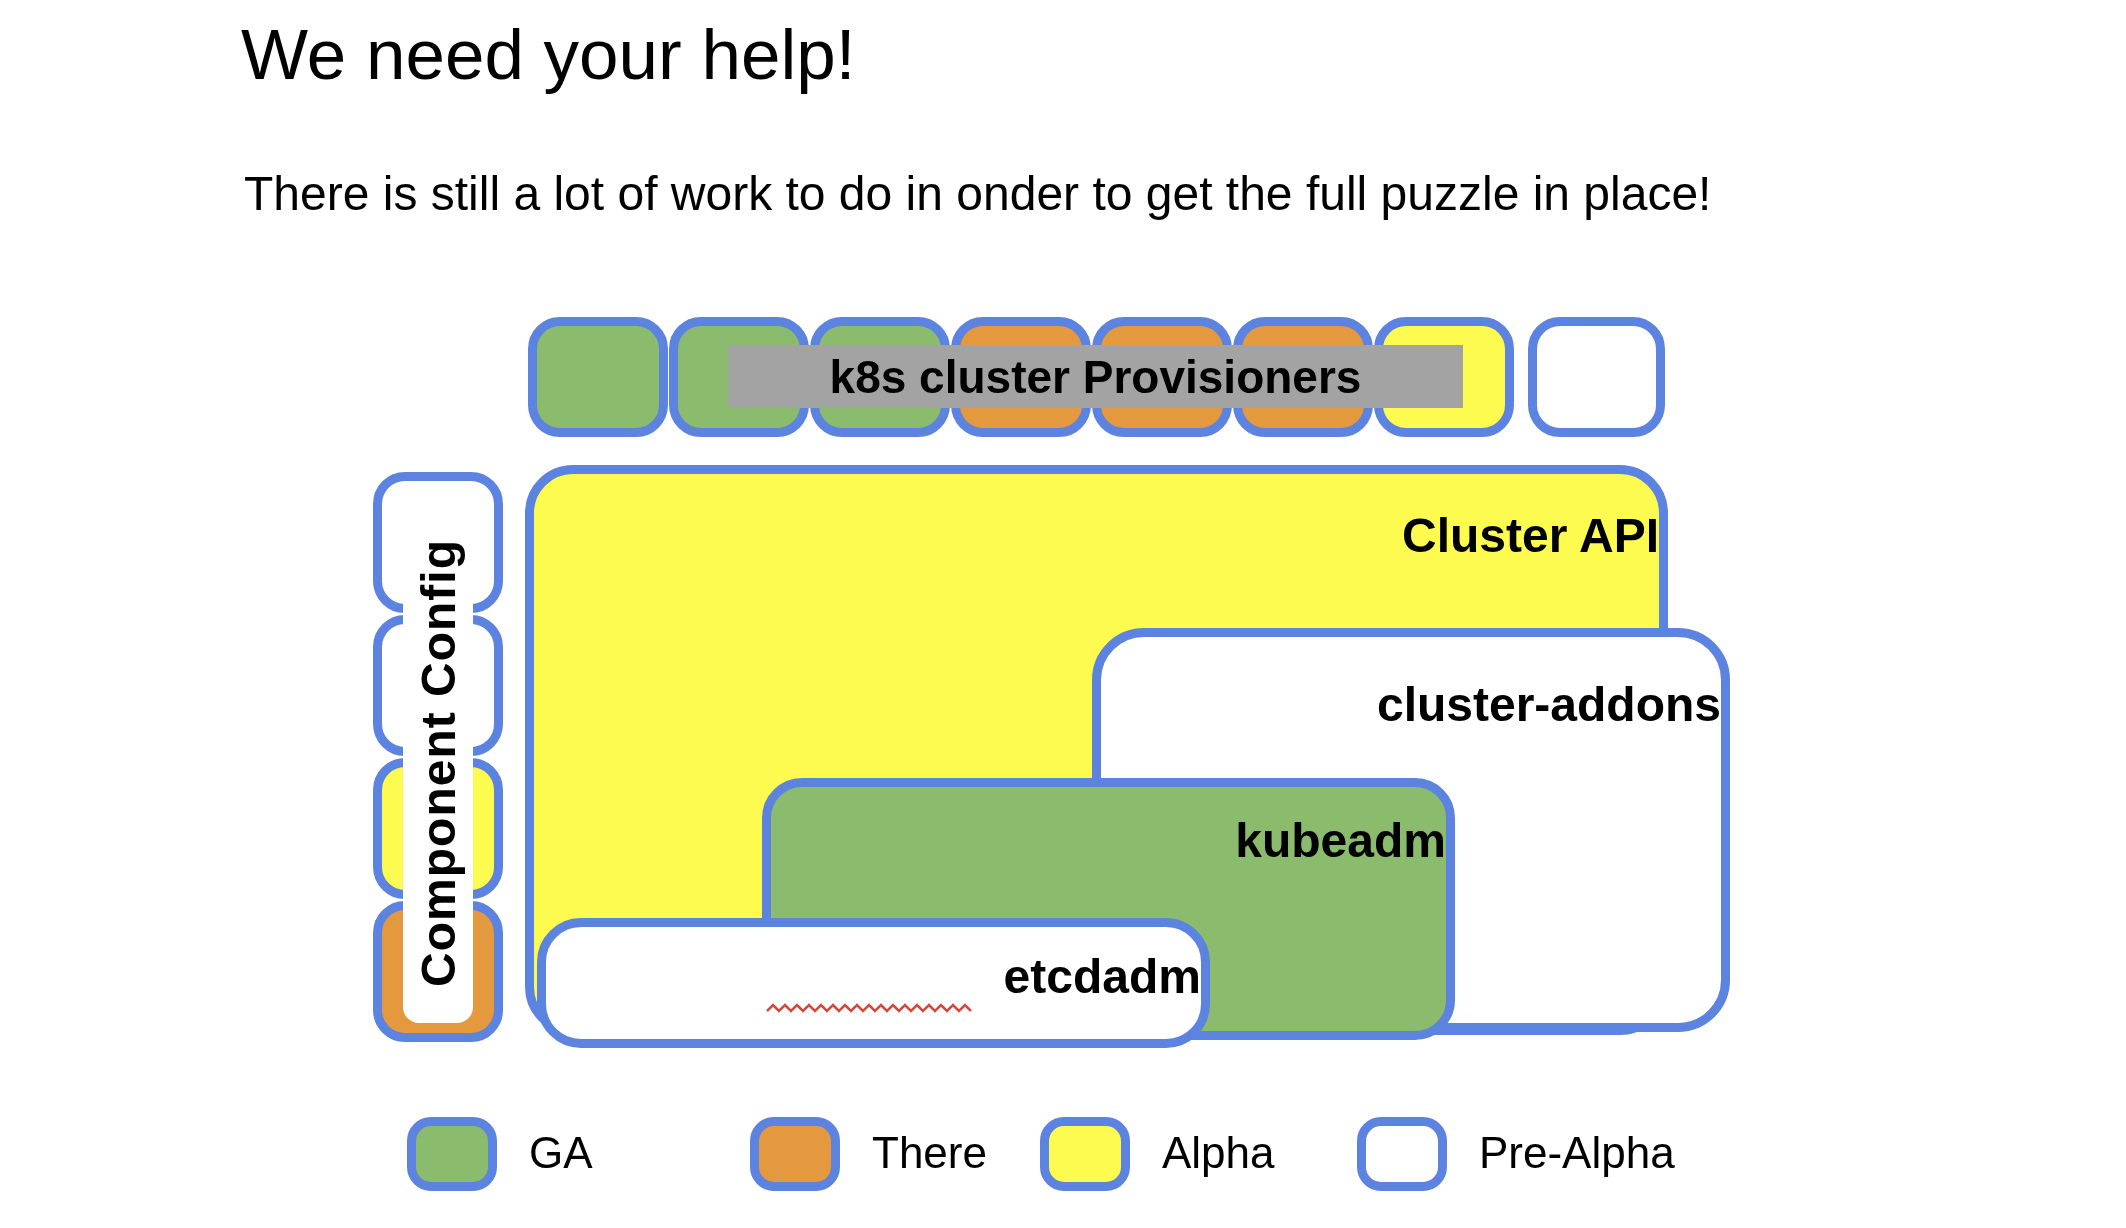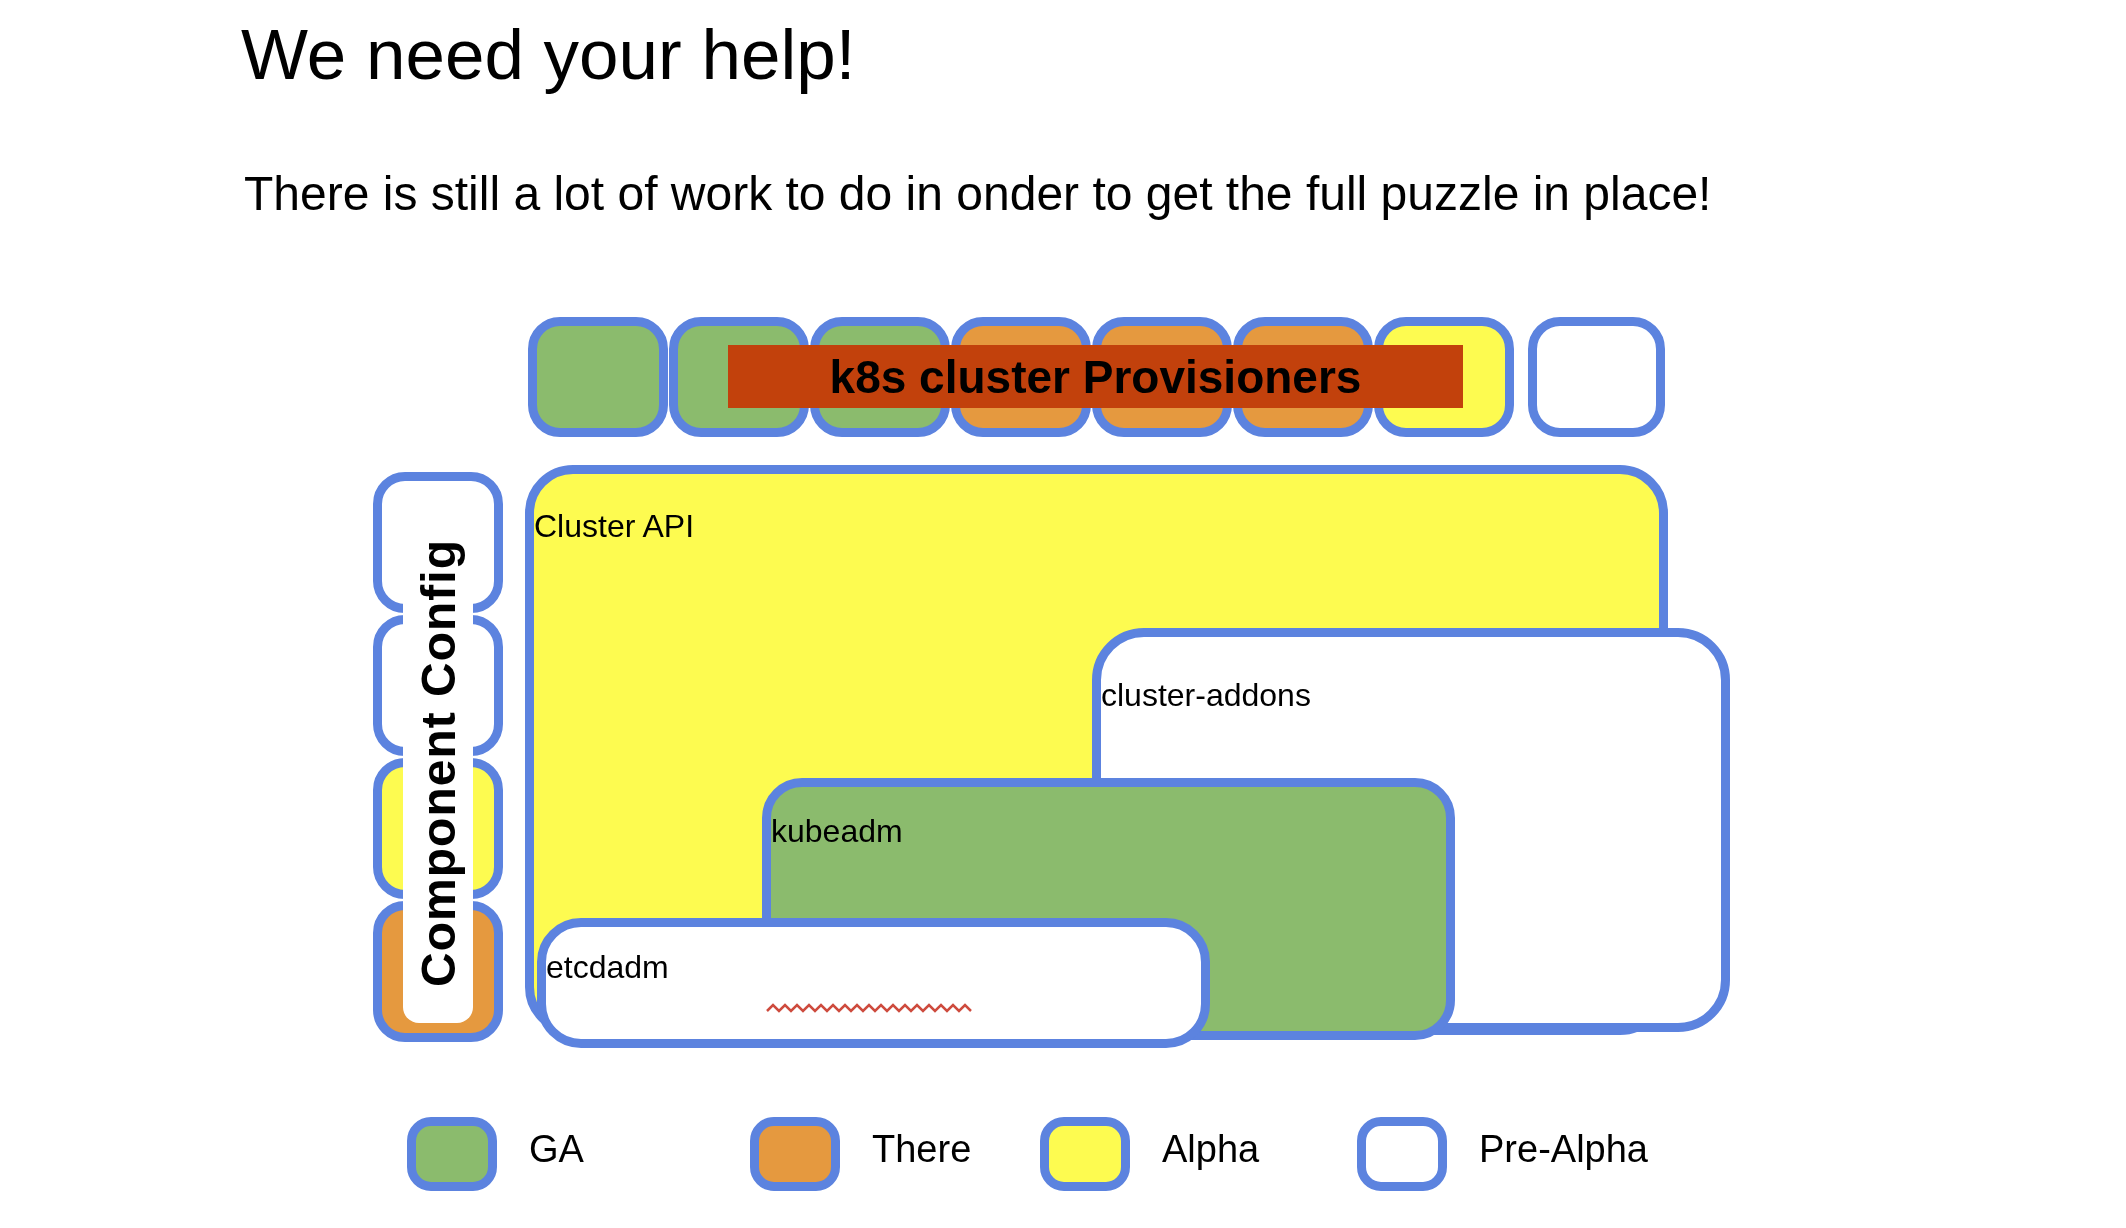--- a/index.html
+++ b/index.html
@@ -14,54 +14,54 @@
   .slide{position:absolute;left:0;top:0;width:2126px;height:1228px;background:#fff;overflow:hidden;padding-left:32px;}
 
   .title{position:absolute;left:241px;top:14px;font-size:71px;font-weight:400;letter-spacing:0px;}
   .subtitle{position:absolute;left:244px;top:166px;font-size:48px;font-weight:400;}
 
   
   .piece{position:absolute;box-sizing:border-box;border:9px solid var(--border-blue);border-radius:32px;background:#fff;}
   .prov-row{position:absolute;left:528px;top:317px;width:1140px;height:120px;z-index:6;}
   .prov-row .piece{top:0;height:120px;}
   .prov-label{
-    position:absolute;left:728px;top:345px;width:735px;height:63px;background:#c2410c;z-index:7;
+    position:absolute;left:728px;top:345px;width:735px;height:63px;background:#a3a3a3;z-index:7;
     display:flex;align-items:center;justify-content:center;
     font-weight:bold;font-size:46px;white-space:nowrap;
   }
 
   .cc-col{position:absolute;left:373px;top:472px;width:130px;height:572px;z-index:2;}
   .cc-col .piece{left:0;width:130px;height:141px;}
   .cc-strip{
     position:absolute;left:403px;top:503px;width:70px;height:520px;background:#ffffff;z-index:3;
     border-radius:16px;display:flex;align-items:center;justify-content:center;
   }
   .cc-text{
     writing-mode:vertical-rl;transform:rotate(180deg);
     font-weight:bold;font-size:48px;white-space:nowrap;letter-spacing:1px;
   }
 
   
   .box{position:absolute;box-sizing:border-box;border:9px solid var(--border-blue);background:#fff;}
-  .box-label{position:absolute;left:0;right:0;text-align:left;font-weight:normal;font-size:32px;}
+  .box-label{position:absolute;left:0;right:0;text-align:right;font-weight:bold;font-size:48px;}
   #box-cluster-api{left:525px;top:465px;width:1143px;height:570px;border-radius:48px;z-index:1;}
   #box-cluster-api .box-label{top:34px;}
   #box-cluster-addons{left:1092px;top:628px;width:638px;height:404px;border-radius:52px;z-index:2;}
   #box-cluster-addons .box-label{top:40px;}
   #box-kubeadm{left:762px;top:778px;width:693px;height:262px;border-radius:40px;z-index:3;}
   #box-kubeadm .box-label{top:26px;}
   #box-etcdadm{left:537px;top:918px;width:673px;height:130px;border-radius:44px;z-index:4;}
   #box-etcdadm .box-label{top:22px;}
   .squiggle{position:absolute;left:50%;top:76px;transform:translateX(-50%);}
 
   
   .legend{position:absolute;left:0;top:1117px;width:2126px;height:100px;z-index:8;}
   .legend-swatch{position:absolute;top:0;width:90px;height:74px;box-sizing:border-box;
     border:9px solid var(--border-blue);border-radius:24px;background:#fff;}
-  .legend-label{position:absolute;top:11px;font-size:38px;font-weight:400;white-space:nowrap;}
+  .legend-label{position:absolute;top:11px;font-size:44px;font-weight:400;white-space:nowrap;}
 </style>
 </head>
 <body>
 
 <div class="slide">
 
   <div class="title">We need your help!</div>
   <div class="subtitle">There is still a lot of work to do in onder to get the full puzzle in place!</div>
 
   <div class="prov-row">

